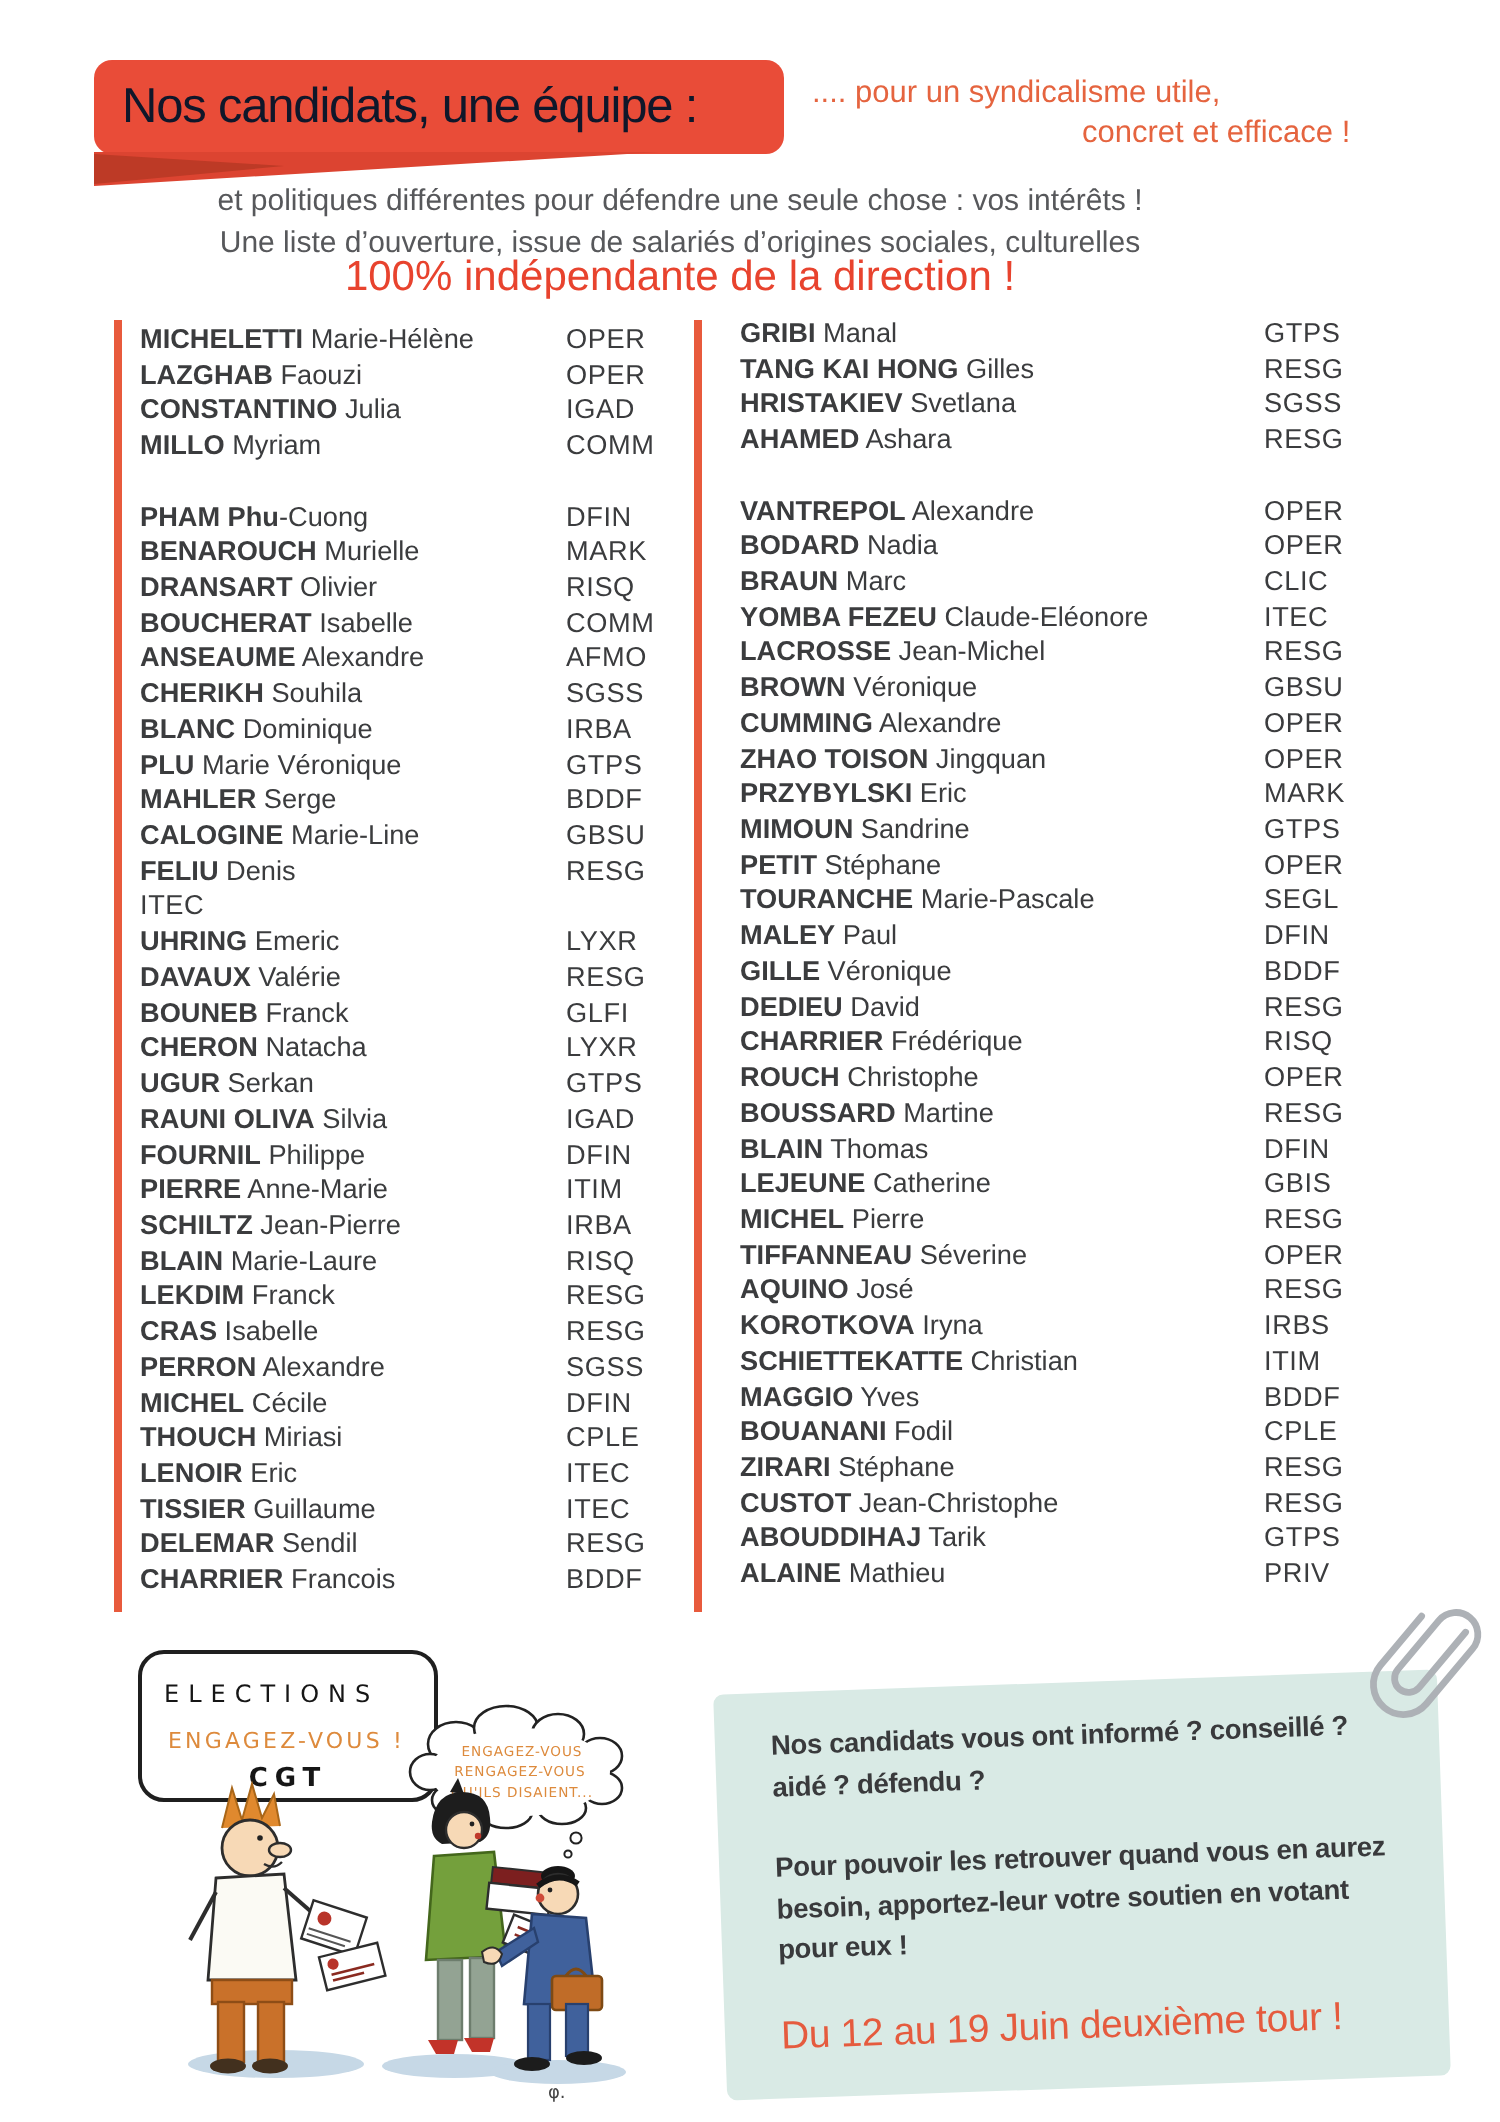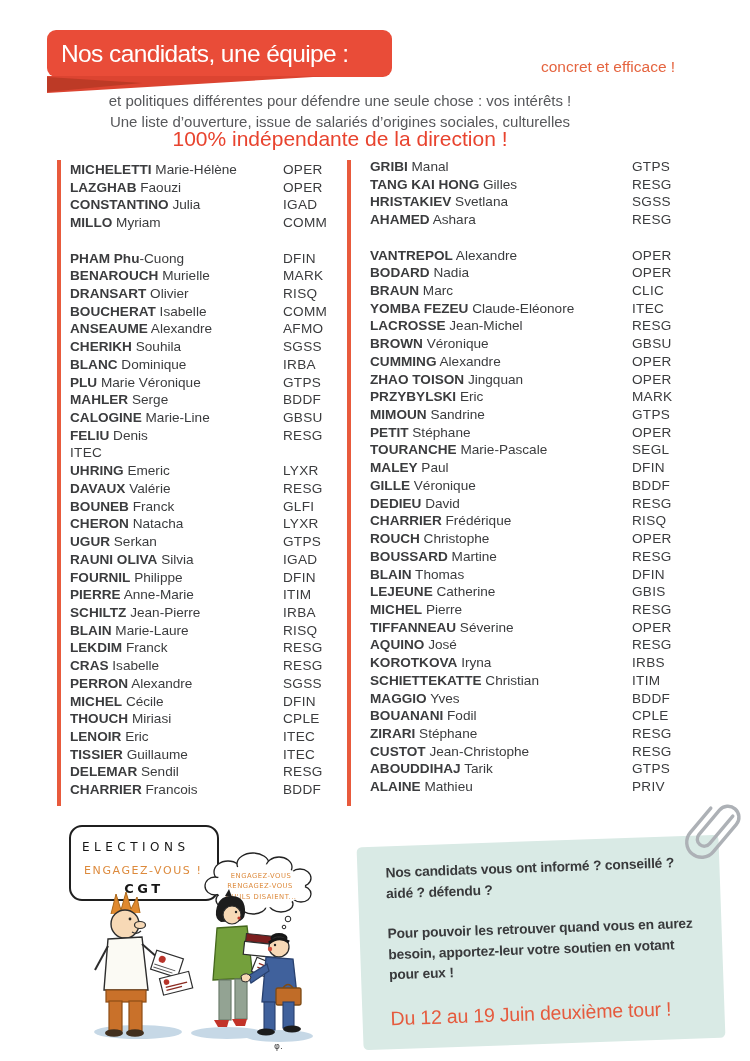--- a/index.html
+++ b/index.html
@@ -2,21 +2,21 @@
 <html style="--banner-red: #e94c38; --banner-fold: #bd3a26; --tagline-orange: #e5643f; --accent-red: #e8432e; --text-gray: #57585b; --name-dark: #3b3c3e; --bar-orange: #e85a3c; --note-bg: #d9eae5; --note-text: #393a3c; --highlight-red: #e55b3e; --paperclip-gray: #adb1b6; --cartoon-orange: #dd8a3c;"><head>
 <meta charset="utf-8">
 <style>
   html,body{margin:0;padding:0;background:#ffffff;}
   .page{position:relative;width:750px;height:1061px;background:#fff;overflow:hidden;
         font-family:"Liberation Sans",sans-serif;}
   .page *{box-sizing:border-box;}
 
   
   .banner{position:absolute;left:47px;top:30px;width:345px;height:47px;
-          background:var(--banner-red);border-radius:9px;color:#ffffff;
+          background:var(--banner-red);border-radius:9px;color:#0f172a;
           font-size:24.5px;letter-spacing:-0.6px;line-height:47px;padding-left:14px;
           white-space:nowrap;}
   .banner-fold{position:absolute;left:47px;top:76px;}
   .tagline-1{position:absolute;left:406px;top:38px;font-size:15.5px;color:var(--tagline-orange);white-space:nowrap;}
   .tagline-2{position:absolute;left:541px;top:58px;font-size:15.5px;color:var(--tagline-orange);white-space:nowrap;}
   .intro{position:absolute;left:75px;top:90px;width:530px;text-align:center;
          font-size:15px;line-height:21px;color:var(--text-gray);}
   .independence{position:absolute;left:75px;top:127px;width:530px;text-align:center;
          font-size:21px;color:var(--accent-red);}
 
@@ -54,20 +54,21 @@
 
 <div class="page">
 
   <div class="banner">
     <span>Nos candidats, une équipe :</span>
   </div>
   <svg class="banner-fold" width="290" height="20">
     <polygon points="0,0 283,0 0,17" fill="#dc4431"></polygon>
     <polygon points="0,1 95,7 0,16" fill="#bd3a26"></polygon>
   </svg>
+  <div class="tagline-1">.... pour un syndicalisme utile,</div>
   <div class="tagline-2">concret et efficace !</div>
 
   <div class="intro">
     <div>et politiques différentes pour défendre une seule chose : vos intérêts !</div>
     <div>Une liste d’ouverture, issue de salariés d’origines sociales, culturelles</div>
   </div>
   <div class="independence">100% indépendante de la direction !</div>
 
   <div class="bar bar-left"></div>
   <div class="col col-left">

